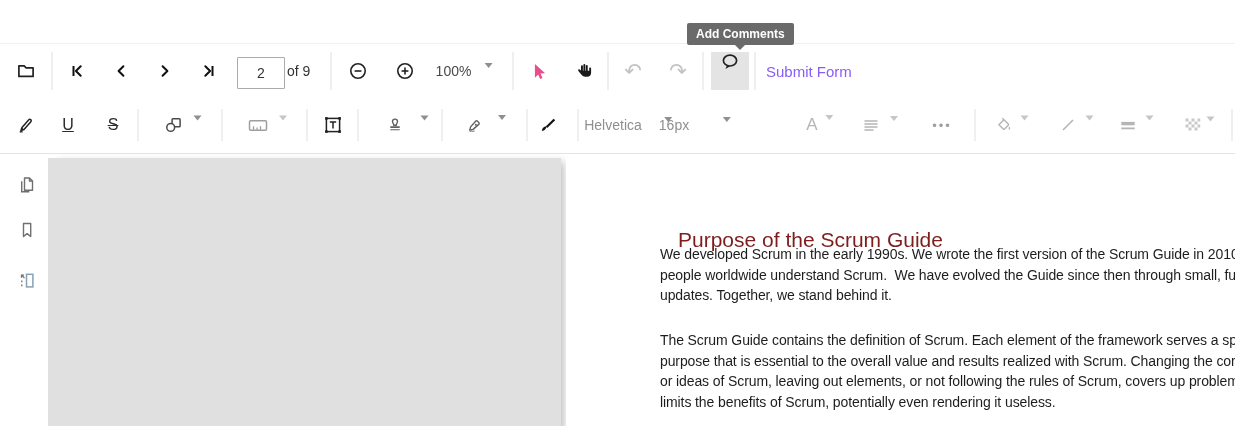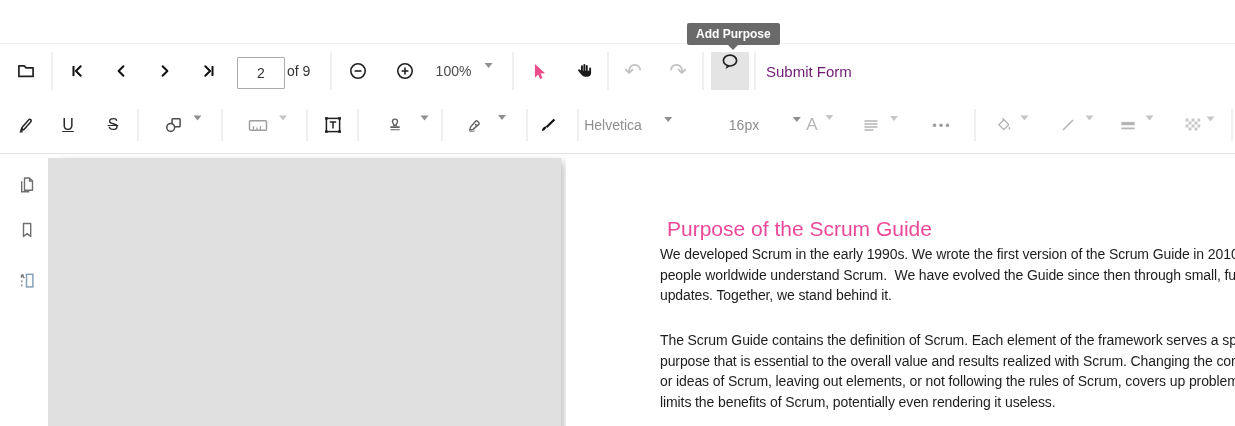--- a/index.html
+++ b/index.html
@@ -15,42 +15,42 @@
   .abs-l{position:absolute;top:50%;transform:translateY(-50%)}
   .vsep{position:absolute;top:50%;transform:translate(-50%,-50%);width:1px;height:38px;background:#e0e0e0}
   .vsep2{height:32px}
   .caret{width:0;height:0;border-left:4.5px solid transparent;border-right:4.5px solid transparent;border-top:5px solid #8f8f8f}
   .caret.dis{border-top-color:#c6c6c6}
   .glyph-undo{font-family:"DejaVu Sans",sans-serif;font-size:21px;color:#c2c2c2;line-height:1}
   .page-box{position:absolute;left:237px;top:13px;width:42px;height:28px;border:1px solid #ababab;border-radius:1px;
             text-align:center;font-size:14px;color:#333;background:#fff;outline:none}
   .of-label{font-size:14px;color:#333}
   .zoom-label{font-size:14px;color:#4a4a4a}
-  .submit-label{font-size:15px;color:#701a75}
+  .submit-label{font-size:15px;color:#8b5cf6}
   .btn-active{width:38px;height:38px;background:#e4e4e4;border-radius:1px}
   .u-glyph{font-size:16px;color:#2b2b2b;text-decoration:underline}
   .s-glyph{font-size:16px;color:#2b2b2b;text-decoration:line-through}
   .font-label{font-size:14px;color:#8f8f8f}
   .a-glyph{font-size:17px;color:#b5b5b5}
   .more-glyph{font-size:13px;color:#9e9e9e;letter-spacing:2px}
 
   
   .tooltip{position:absolute;left:687px;top:23px;height:22px;line-height:22px;padding:0 9px;background:#6a6a6a;
            color:#fff;font-size:12px;font-weight:bold;border-radius:2px;z-index:20;white-space:nowrap}
   .tooltip::after{content:"";position:absolute;top:100%;left:50%;transform:translateX(-50%);
            border:5px solid transparent;border-top-color:#6a6a6a}
 
   
   .content{position:absolute;left:0;top:154px;width:100%;height:272px;background:#fff}
   .sidebar{position:absolute;left:0;top:0;width:48px;height:100%;background:#fff}
   .side-btn{position:absolute;left:27px;transform:translate(-50%,-50%)}
   .placeholder-page{position:absolute;left:48px;top:4px;width:513px;height:290px;background:#e0e0e0;
            box-shadow:7px 0 8px -4px rgba(0,0,0,.25)}
   .page{position:absolute;left:566px;top:4px;width:1050px;height:290px;background:#fff}
-  .doc-heading{position:absolute;left:94px;top:52px;font-size:21px;font-weight:400;color:#ec4899;white-space:pre;margin:7px}
+  .doc-heading{position:absolute;left:94px;top:52px;font-size:21px;font-weight:400;color:#7f1d1d;white-space:pre;margin:18px}
   .para{position:absolute;left:94px}
   .para1{top:86px}.para2{top:172px}
   .docline{white-space:pre;font-size:14px;line-height:20.5px;color:#1d1d1d;letter-spacing:-0.1px}
 </style>
 </head>
 <body>
 
 <div class="topbar">
 
   <button class="abs-c" style="left:26px">
@@ -141,21 +141,21 @@
       <path d="M6.9 13.2 5.5 17l4.6-2.7z" fill="#222"></path>
     </svg>
   </button>
 
   <span class="vsep" style="left:755px"></span>
 
   <button class="abs-l submit-label" style="left:766px" disabled="">Submit Form</button>
 </div>
 
 <div class="tooltip">
-  <span>Add Purpose</span>
+  <span>Add Comments</span>
 </div>
 
 <div class="toolbar2">
 
   <button class="abs-c" style="left:27px">
     <svg width="20" height="20" viewBox="0 0 20 20">
       <path d="M5 12.4 11.8 4.8c.5-.55 1.4-.6 1.95-.1.6.5.65 1.4.1 1.95L7 14.5l-3.1 1z" fill="none" stroke="#222" stroke-width="1.5" stroke-linejoin="round"></path>
       <path d="M5 12.4l-1.1 3.1 3.1-1z" fill="#222"></path>
       <path d="M2.7 17.3c.9-.7 2-.7 2.9 0" fill="none" stroke="#222" stroke-width="1.2"></path>
     </svg>
@@ -226,21 +226,21 @@
       <path d="M8 11.4c-2.4.2-3.8 1.5-4.2 4.6 3-.4 4.3-1.8 4.5-4.2z" fill="#111"></path>
     </svg>
   </button>
 
   <span class="vsep vsep2" style="left:578px"></span>
 
   <button class="abs-c" style="left:628px;gap:22px">
     <span class="font-label">Helvetica</span>
     <span class="caret"></span>
   </button>
-  <button class="abs-c" style="left:765px;gap:34px">
+  <button class="abs-c" style="left:695px;gap:34px">
     <span class="font-label">16px</span>
     <span class="caret"></span>
   </button>
 
   <button class="abs-c" style="left:820px;gap:8px" disabled="">
     <span class="a-glyph">A</span>
     <span class="caret dis"></span>
   </button>
   <button class="abs-c" style="left:880px;gap:10px" disabled="">
     <svg width="18" height="18" viewBox="0 0 18 18">

